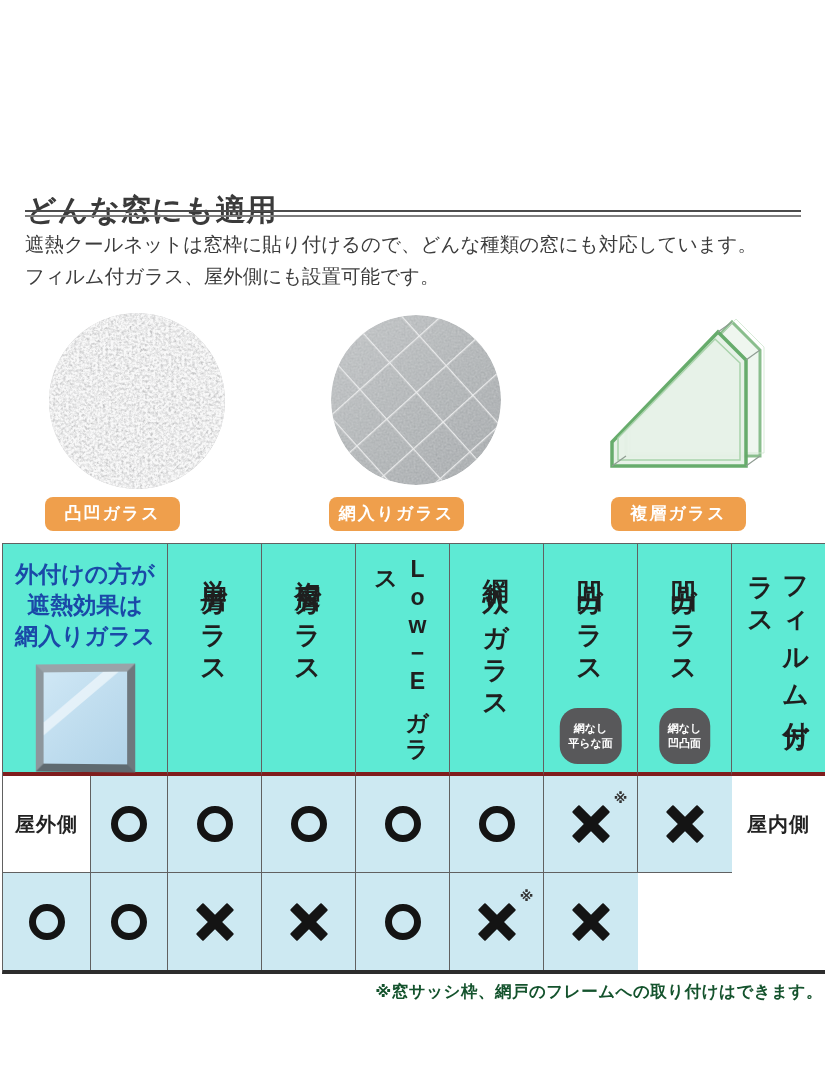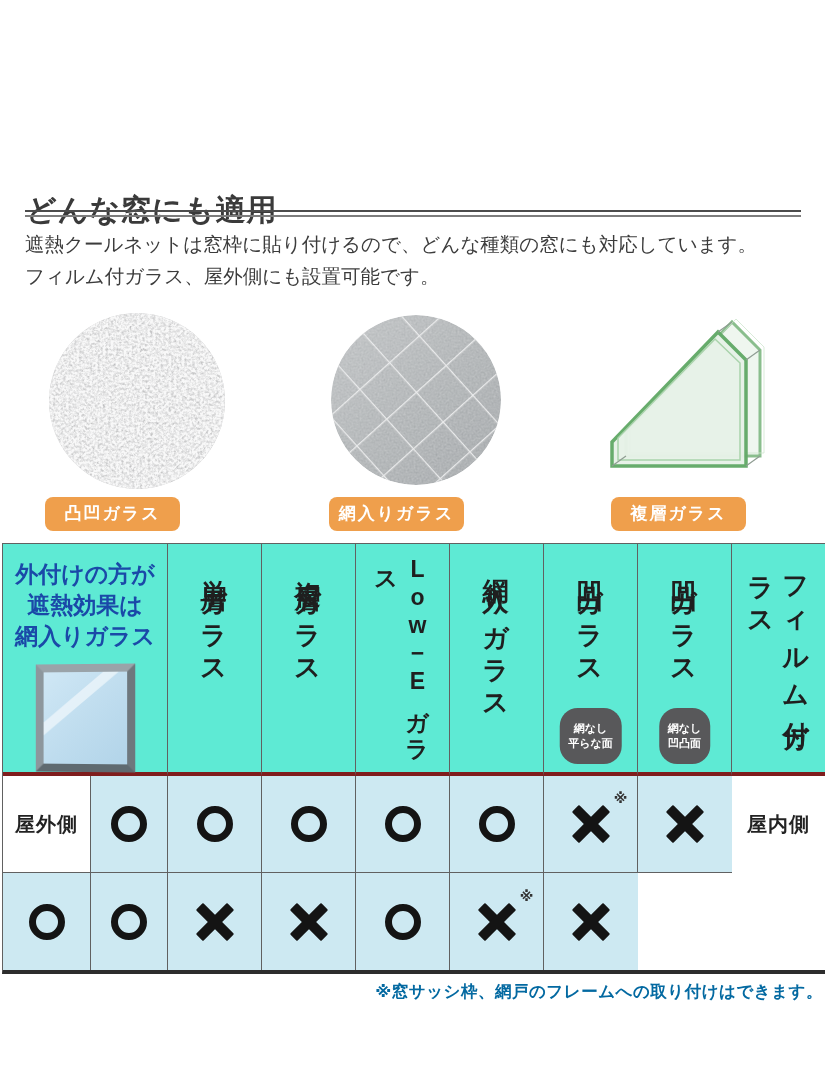--- a/index.html
+++ b/index.html
@@ -109,21 +109,21 @@
   }
   .mark-cross::before{transform:translate(-50%,-50%) rotate(45deg);}
   .mark-cross::after{transform:translate(-50%,-50%) rotate(-45deg);}
   .mark-note{
     position:absolute;font-size:14px;font-weight:bold;color:#333;
     transform:translate(30px,-26px);
   }
   
   .footnote{
     position:absolute;right:2px;top:981px;
-    font-size:16.5px;font-weight:bold;color:#0369a1;letter-spacing:.5px;
+    font-size:16.5px;font-weight:bold;color:#14532d;letter-spacing:.5px;
   }
 </style>
 </head>
 <body>
 
 <h1 class="page-title">どんな窓にも適用</h1>
 <div class="title-rule"></div>
 <div class="intro">
   <p>遮熱クールネットは窓枠に貼り付けるので、どんな種類の窓にも対応しています。</p>
   <p>フィルム付ガラス、屋外側にも設置可能です。</p>

